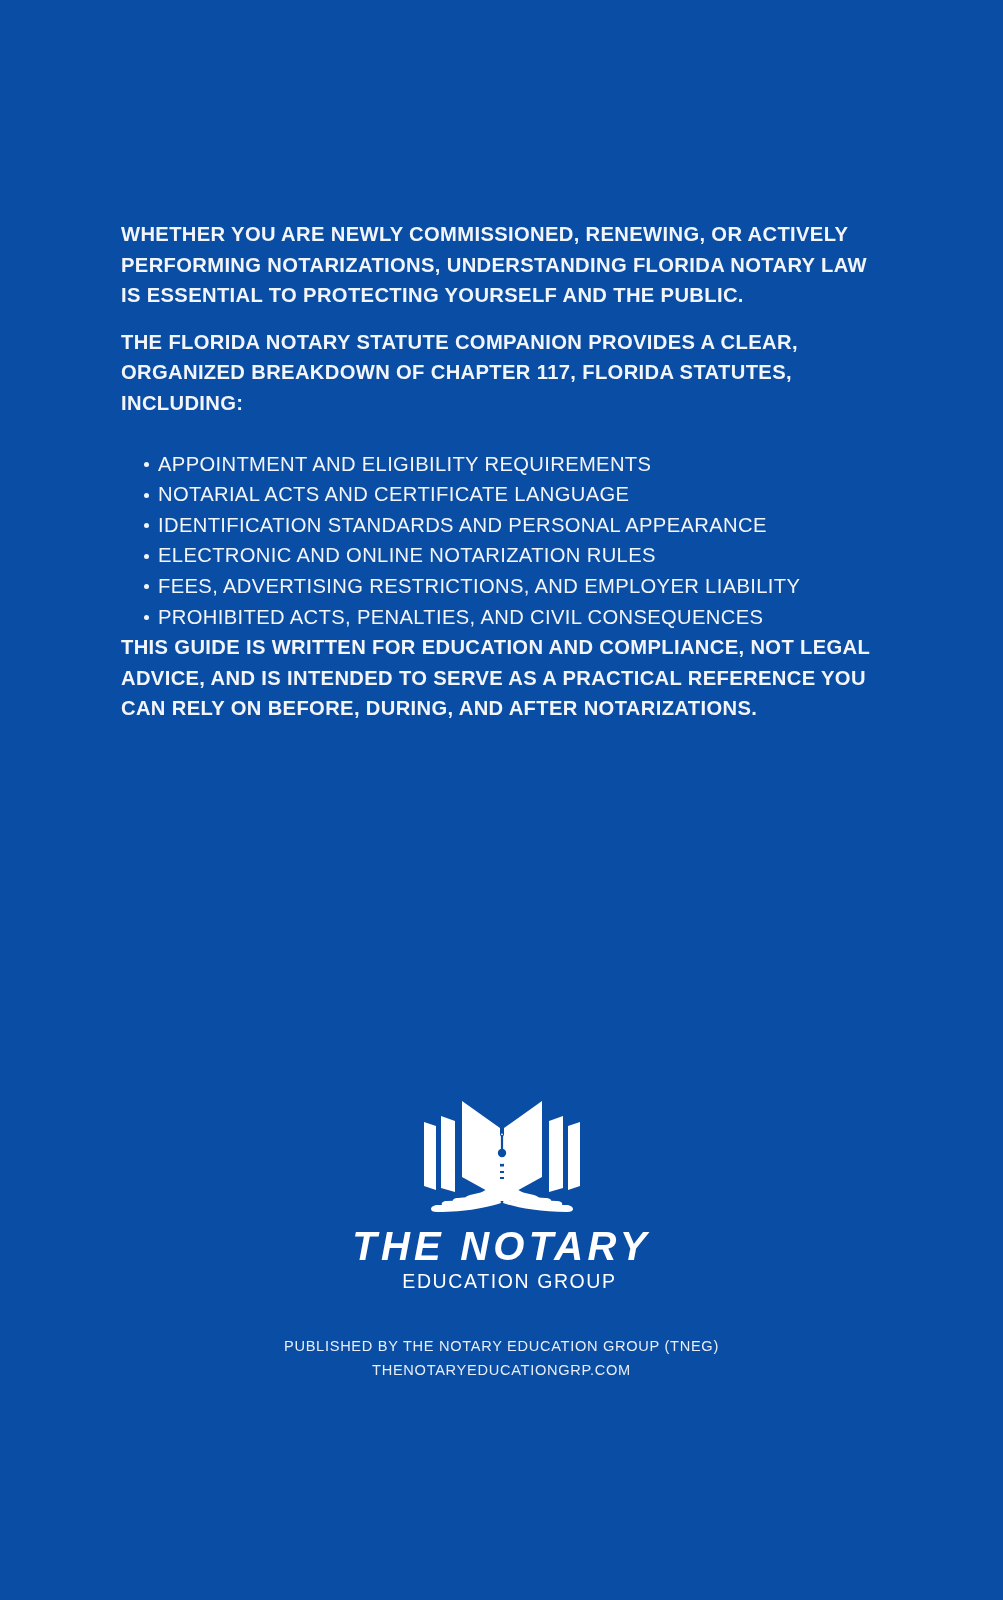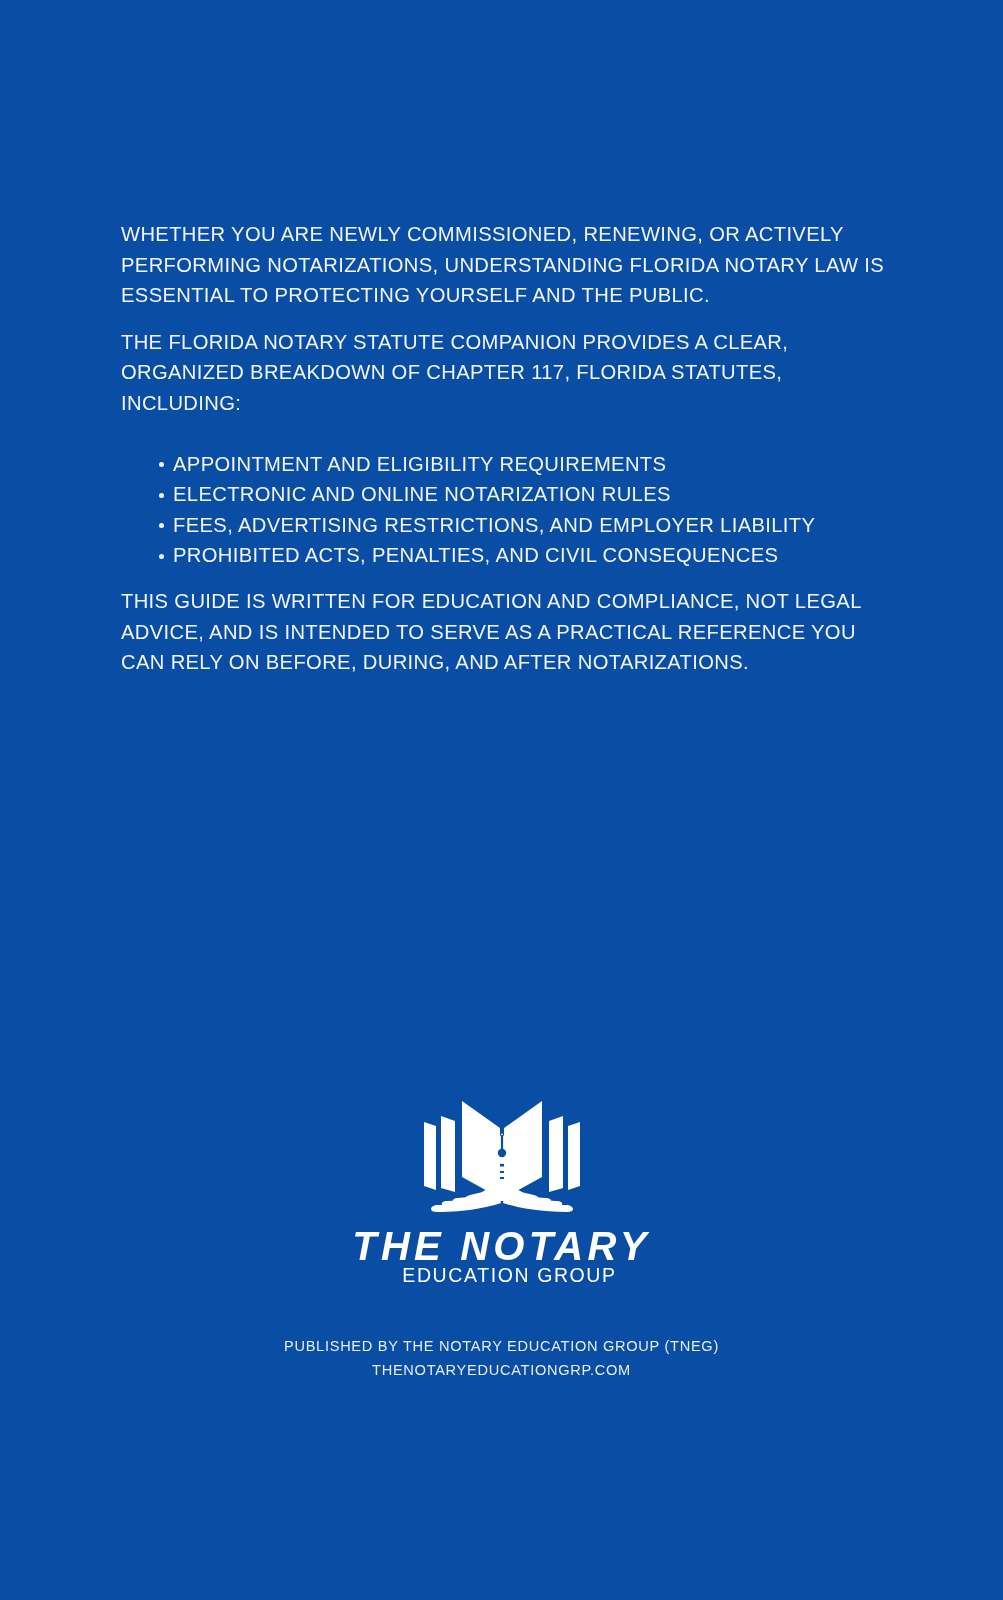--- a/index.html
+++ b/index.html
@@ -31,33 +31,33 @@
     left: 121px;
     top: 219px;
     width: 766px;
   }
 
   .para {
     font-size: 20.2px;
     line-height: 30.6px;
     letter-spacing: 0.35px;
     color: #f2f5f9;
-    font-weight: 400;
+    font-weight: 700;
     text-transform: uppercase;
     margin: 0;
     -webkit-font-smoothing: antialiased;
   }
 
   .para + .para {
     margin-top: 16px;
   }
 
   .bullet-list {
     list-style: none;
-    margin: 15px;
+    margin: 0;
     padding: 0;
     margin-top: 30px;
   }
 
   .bullet-item {
     position: relative;
     font-size: 20.2px;
     line-height: 30.6px;
     letter-spacing: 0.35px;
     color: #f2f5f9;
@@ -103,20 +103,21 @@
     font-weight: 700;
     letter-spacing: 4.2px;
     line-height: 1;
     color: #ffffff;
     text-transform: uppercase;
     font-style: italic;
   }
 
   .logo-sub {
     display: block;
+    margin-top: 6px;
     font-size: 19.5px;
     font-weight: 400;
     letter-spacing: 1.6px;
     line-height: 1;
     color: #ffffff;
     text-transform: uppercase;
     padding-left: 16px;
   }
 
   
@@ -144,20 +145,22 @@
 <div class="page">
 
   <div class="copy-block">
 
     <p class="para">WHETHER YOU ARE NEWLY COMMISSIONED, RENEWING, OR ACTIVELY PERFORMING NOTARIZATIONS, UNDERSTANDING FLORIDA NOTARY LAW IS ESSENTIAL TO PROTECTING YOURSELF AND THE PUBLIC.</p>
 
     <p class="para">THE FLORIDA NOTARY STATUTE COMPANION PROVIDES A CLEAR, ORGANIZED BREAKDOWN OF CHAPTER 117, FLORIDA STATUTES, INCLUDING:</p>
 
     <ul class="bullet-list">
       <li class="bullet-item">APPOINTMENT AND ELIGIBILITY REQUIREMENTS</li>
+      <li class="bullet-item">NOTARIAL ACTS AND CERTIFICATE LANGUAGE</li>
+      <li class="bullet-item">IDENTIFICATION STANDARDS AND PERSONAL APPEARANCE</li>
       <li class="bullet-item">ELECTRONIC AND ONLINE NOTARIZATION RULES</li>
       <li class="bullet-item">FEES, ADVERTISING RESTRICTIONS, AND EMPLOYER LIABILITY</li>
       <li class="bullet-item">PROHIBITED ACTS, PENALTIES, AND CIVIL CONSEQUENCES</li>
     </ul>
 
     <p class="para closing-para">THIS GUIDE IS WRITTEN FOR EDUCATION AND COMPLIANCE, NOT LEGAL ADVICE, AND IS INTENDED TO SERVE AS A PRACTICAL REFERENCE YOU CAN RELY ON BEFORE, DURING, AND AFTER NOTARIZATIONS.</p>
   </div>
 
   <div class="logo-wrap">
 

